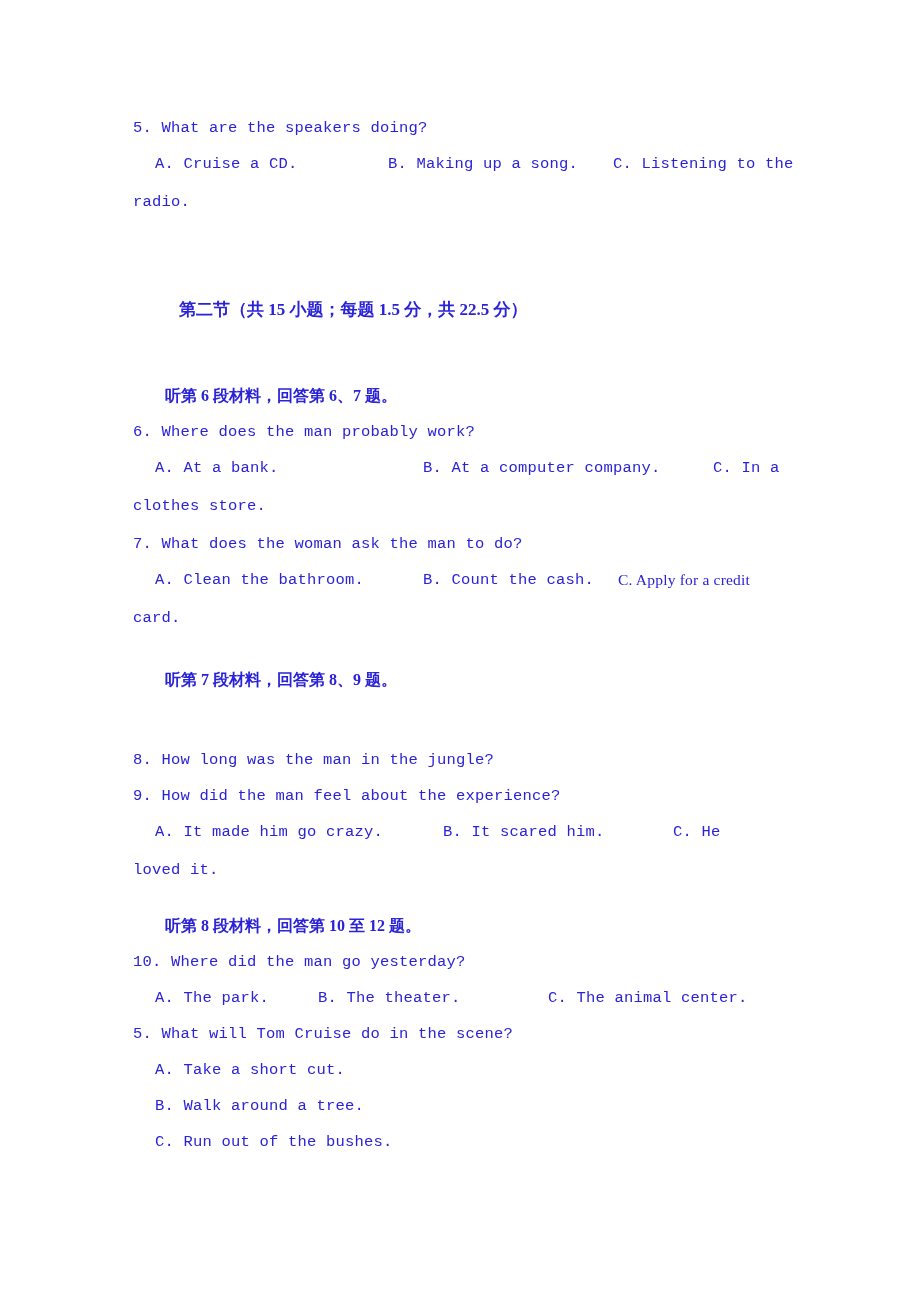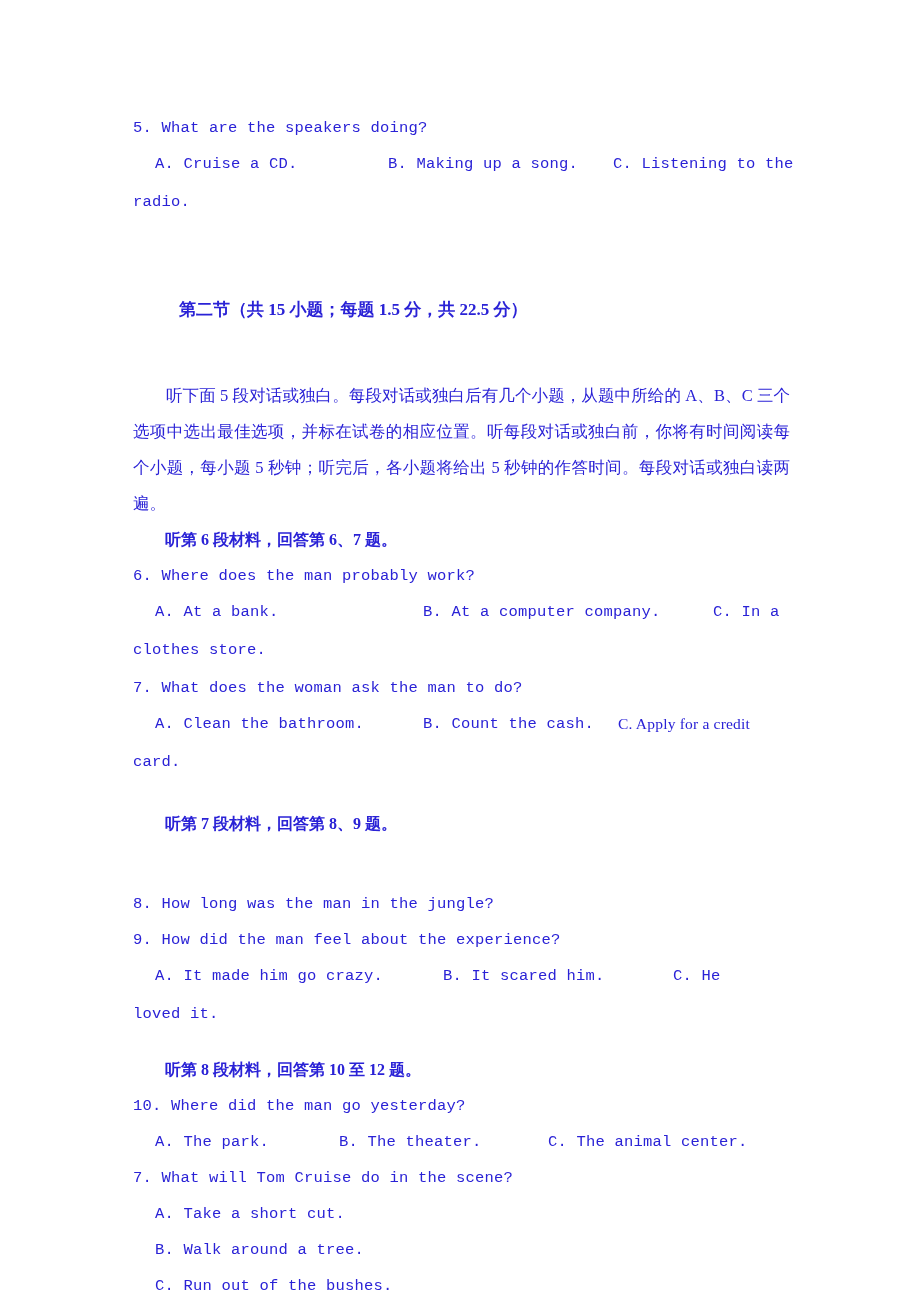--- a/index.html
+++ b/index.html
@@ -111,21 +111,20 @@
     </div>
     <p class="q-line cont">radio.</p>
   </div>
 
   <div class="sp-56"></div>
 
   <p class="cn-head">第二节（共 15 小题；每题 1.5 分，共 22.5 分）</p>
 
   <div class="sp-36"></div>
 
-  <p class="cn-para">听下面 5 段对话或独白。每段对话或独白后有几个小题，从题中所给的 A、B、C 三个选项中选出最佳选项，并标在试卷的相应位置。听每段对话或独白前，你将有时间阅读每个小题，每小题 5 秒钟；听完后，各小题将给出 5 秒钟的作答时间。每段对话或独白读两遍。</p>
 
   <p class="cn-sub">听第 6 段材料，回答第 6、7 题。</p>
 
   <div>
     <p class="q-line stem">6. Where does the man probably work?</p>
     <div class="q-line optrow">
       <span class="opt" style="left:22px;">A. At a bank.</span>
       <span class="opt" style="left:290px;text-align:right;">B. At a computer company.</span>
       <span class="opt" style="left:580px;">C.  In  a</span>
     </div>
@@ -163,25 +162,25 @@
   </div>
 
   <div class="sp-18"></div>
 
   <p class="cn-sub">听第 8 段材料，回答第 10 至 12 题。</p>
 
   <div>
     <p class="q-line stem">10. Where did the man go yesterday?</p>
     <div class="q-line optrow">
       <span class="opt" style="left:22px;">A. The park.</span>
-      <span class="opt" style="left:185px;margin-left:21px;">B. The theater.</span>
+      <span class="opt" style="left:185px;">B. The theater.</span>
       <span class="opt" style="left:415px;">C. The animal center.</span>
     </div>
   </div>
 
   <div>
-    <p class="q-line stem">7. What will Tom Cruise do in the scene?</p>
+    <p class="q-line stem">5. What will Tom Cruise do in the scene?</p>
     <p class="q-line opt-stack">A. Take a short cut.</p>
     <p class="q-line opt-stack">B. Walk around a tree.</p>
     <p class="q-line opt-stack">C. Run out of the bushes.</p>
   </div>
 
 </div>
 
 </body></html>

